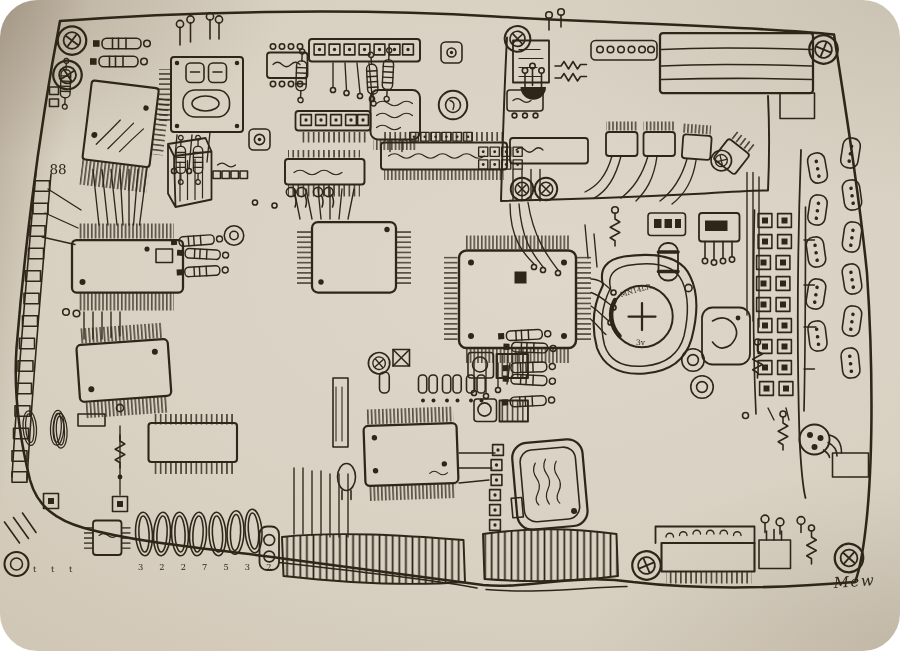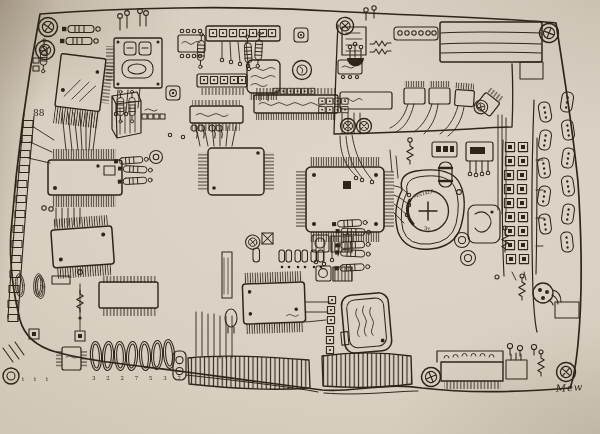--- a/index.html
+++ b/index.html
@@ -4,20 +4,21 @@
 <style>
   html,body{margin:0;padding:0;}
   .photo{
     position:relative;width:600px;height:434px;overflow:hidden;
     background:
       linear-gradient(100deg, rgba(110,92,70,.30) 0%, rgba(110,92,70,0) 9%),
       radial-gradient(45% 35% at 0% 0%, rgba(95,78,58,.22), rgba(95,78,58,0) 70%),
       radial-gradient(50% 40% at 100% 100%, rgba(100,88,70,.16), rgba(100,88,70,0) 70%),
       radial-gradient(60% 45% at 100% 0%, rgba(100,88,70,.10), rgba(100,88,70,0) 70%),
       radial-gradient(135% 115% at 60% 42%, #ded7ca 0%, #d8d0c1 42%, #cdc3b2 74%, #b9ae9c 100%);
+    border-radius: 25px;
   }
   svg{display:block;stroke:#2e2619;fill:none;stroke-width:1.05;stroke-linecap:round;stroke-linejoin:round;
       font-family:"DejaVu Serif",serif;}
   text{stroke:none;fill:#2e2619;}
 </style>
 </head>
 <body>
 
 <div class="photo">
 <svg width="600" height="434" viewBox="0 0 600 434">

